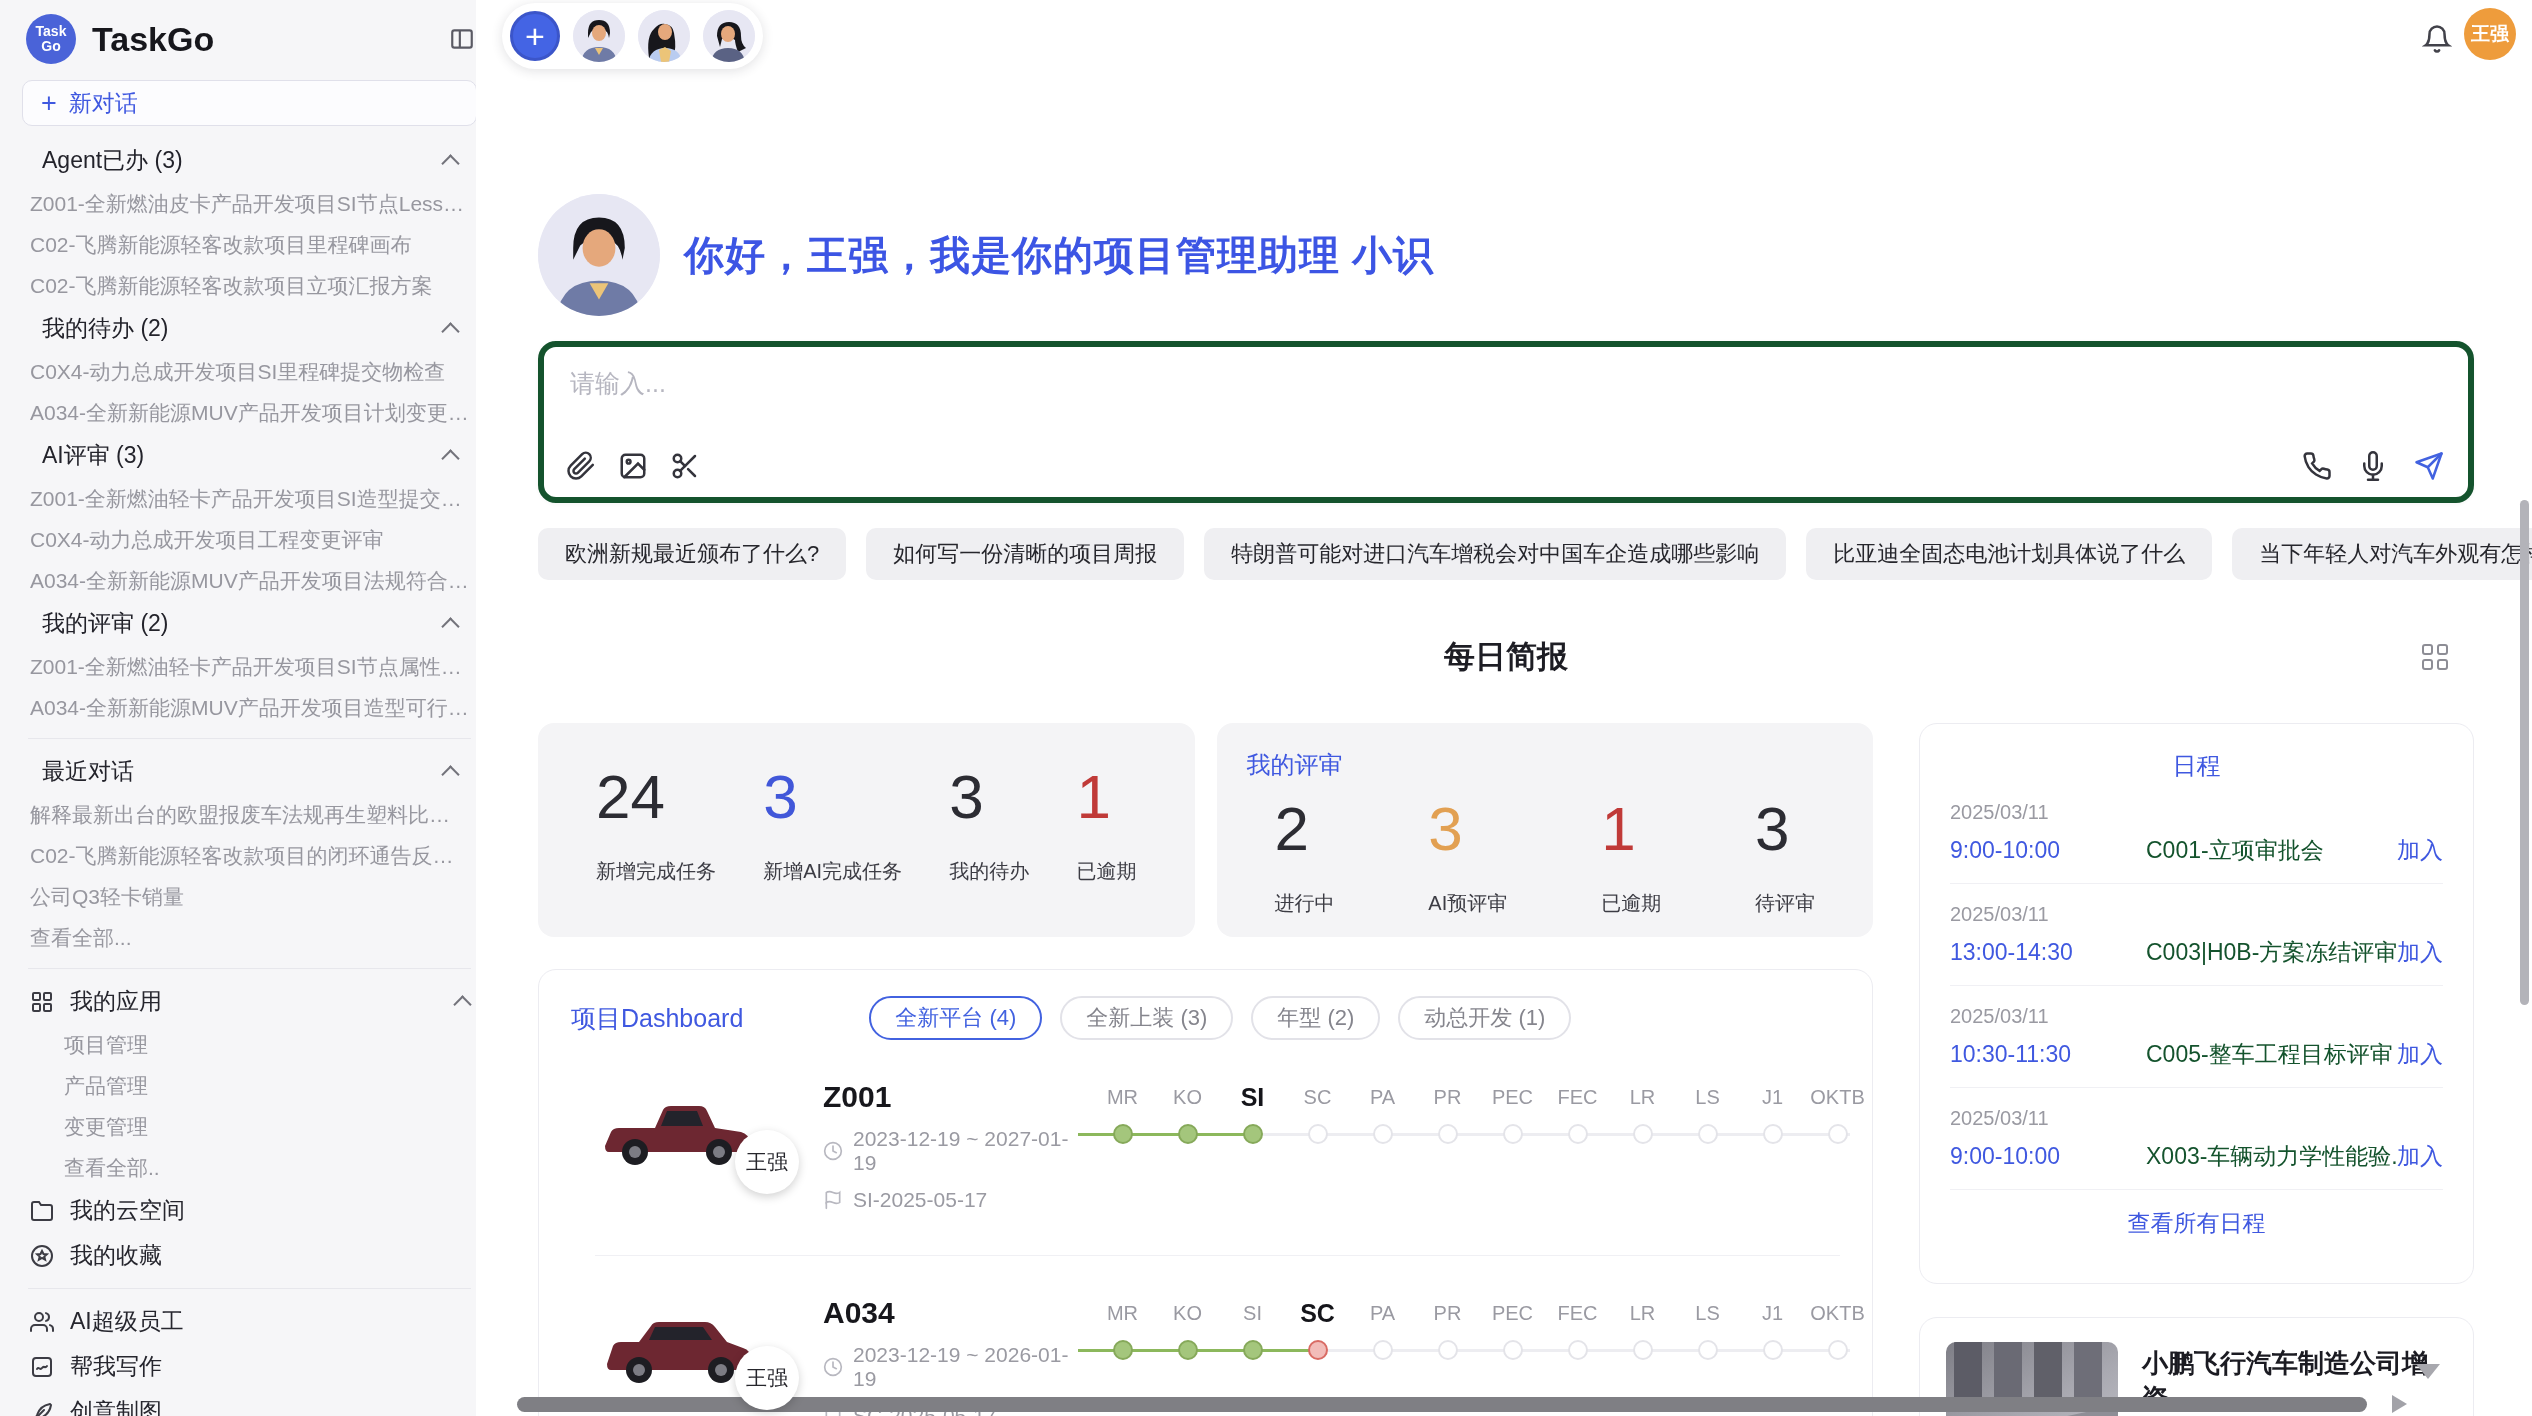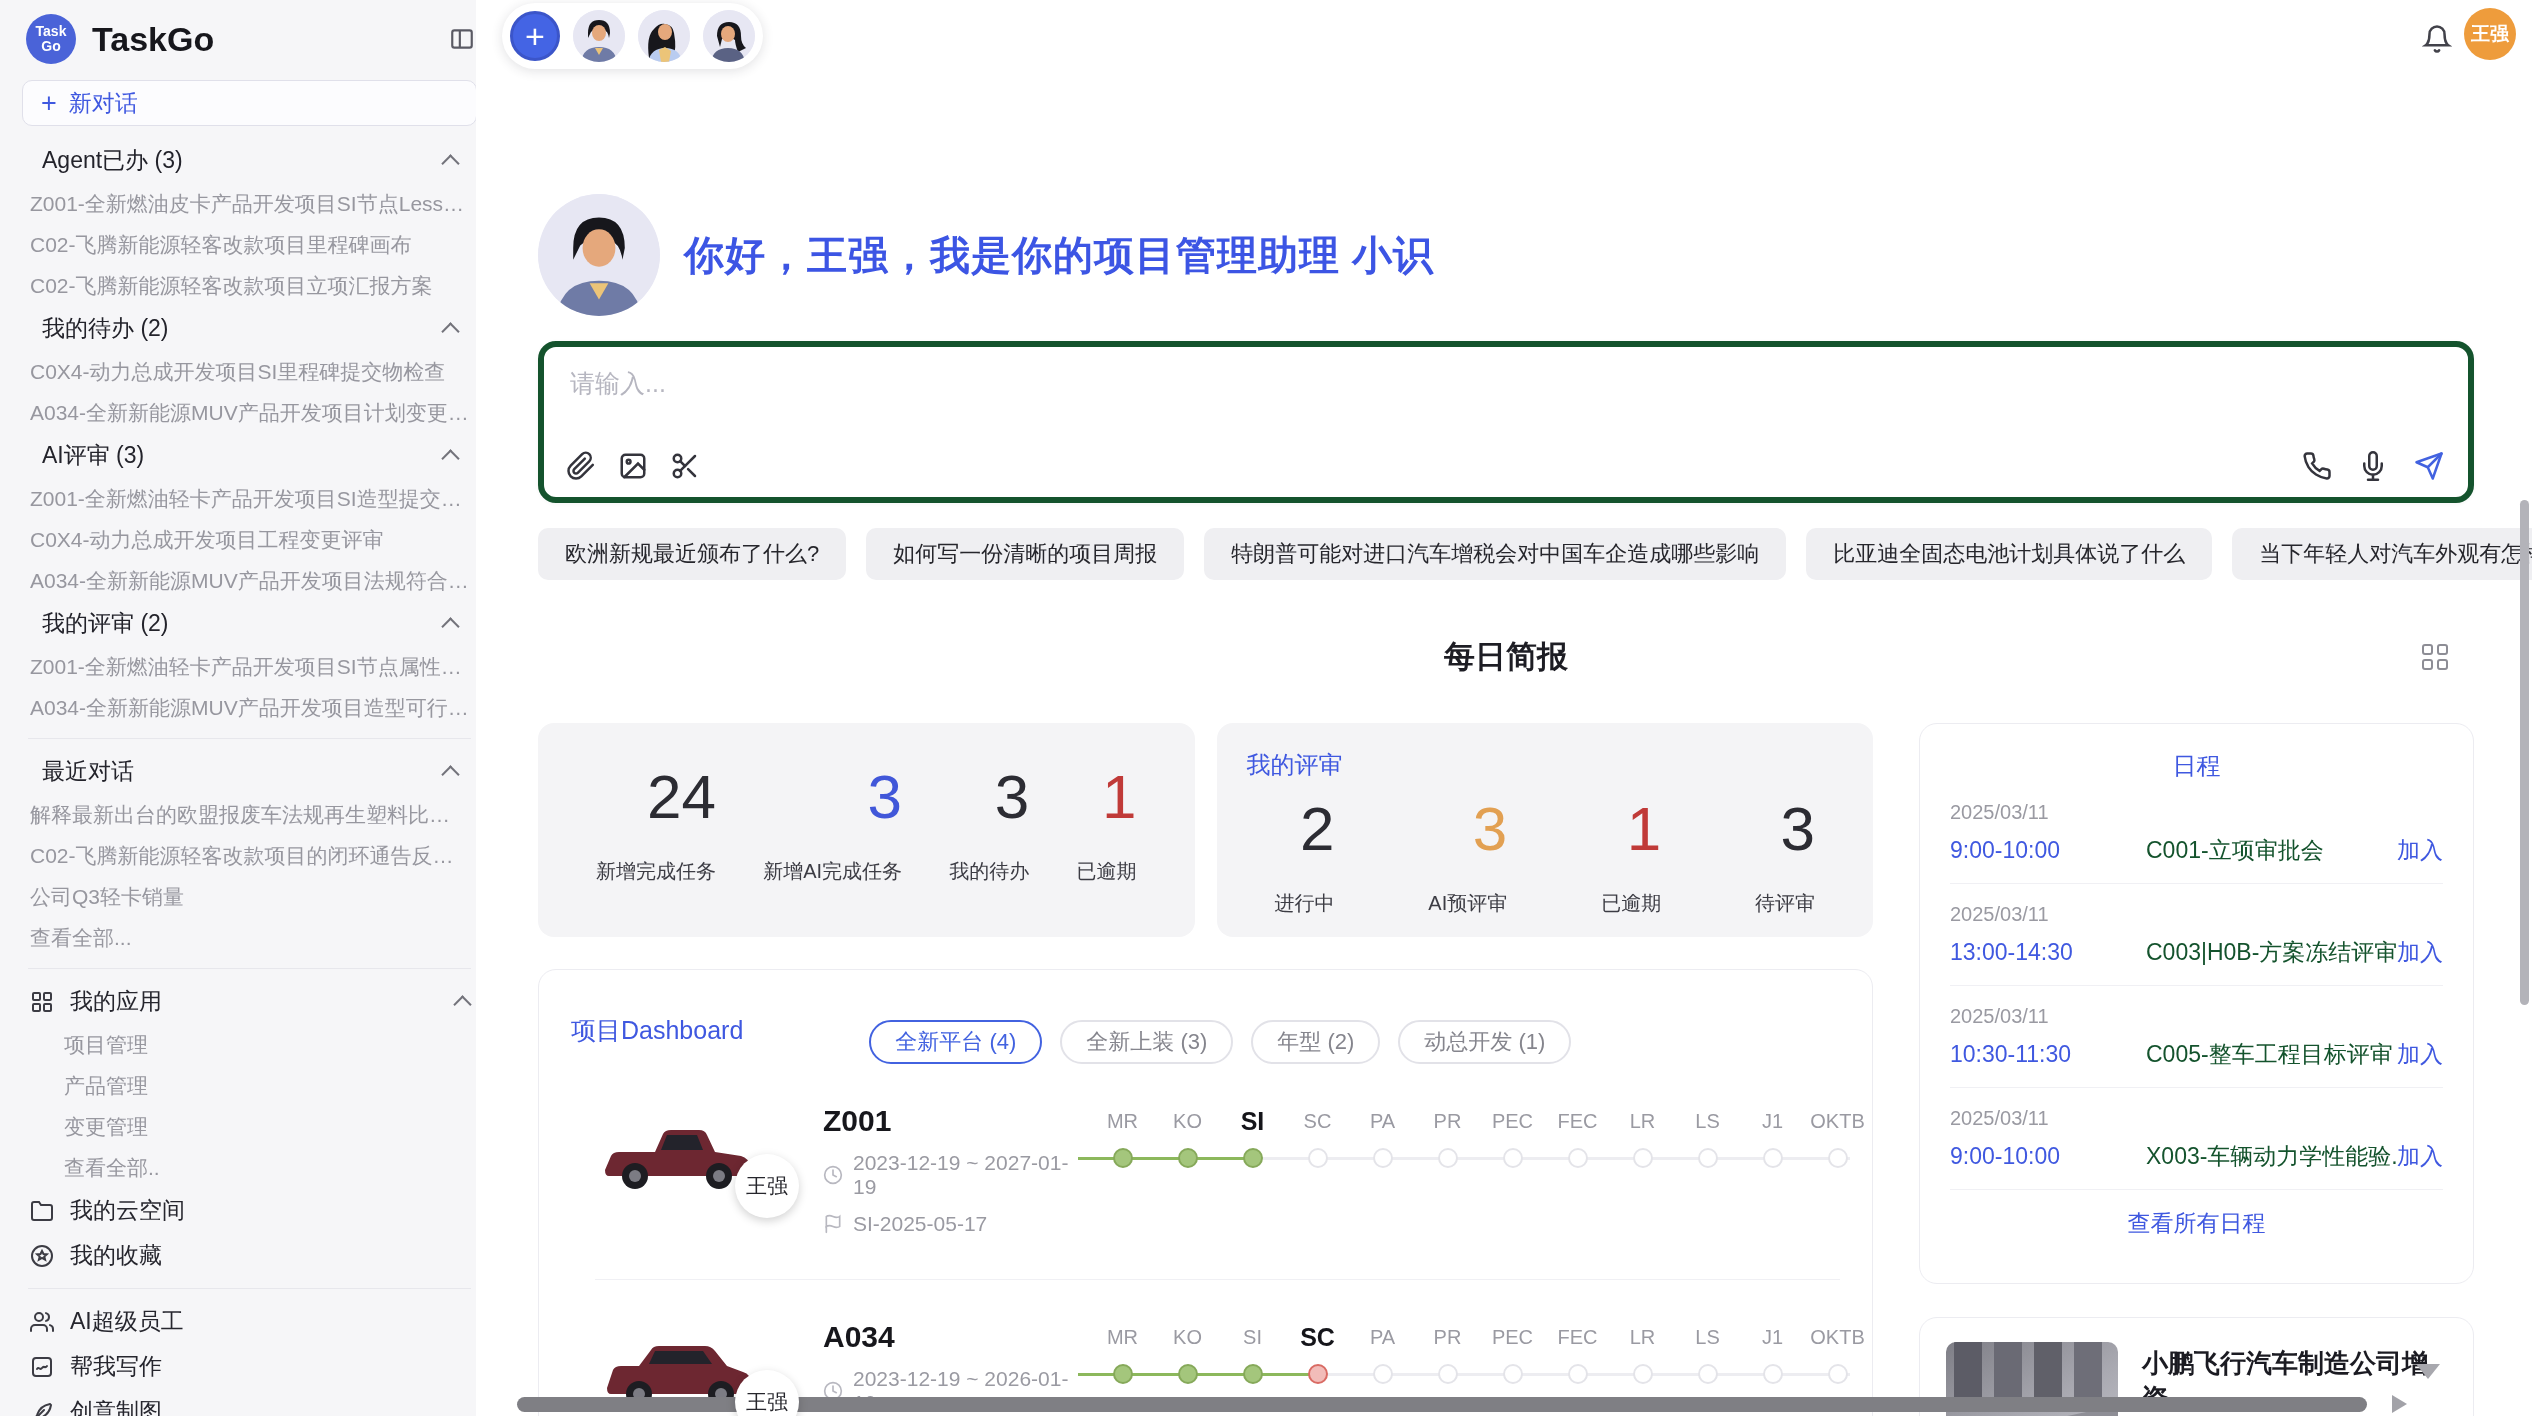--- a/index.html
+++ b/index.html
@@ -73,32 +73,32 @@
     grid-template-columns:11px 11px; grid-gap:4px; cursor:pointer; }
   .layout-icon i { width:11px; height:11px; border:2px solid #8d8d95; border-radius:3px; }
 
   .columns { position:absolute; top:723px; left:0; width:1936px; display:flex; gap:46px; }
   .col-left { width:1335px; flex:none; }
   .col-right { width:555px; flex:none; }
 
   .stats-row { display:flex; gap:22px; }
   .stat-card { flex:1; height:214px; background:#f4f4f6; border-radius:16px; padding:26px 30px; }
   .stat-title { font-size:24px; color:#3f58e0; }
-  .stat-grid { display:flex; justify-content:space-between; padding:0 28px; margin-top:12px; text-align:right; }
+  .stat-grid { display:flex; justify-content:space-between; padding:0 28px; margin-top:12px; text-align:left; }
   .stat-num { font-size:62px; color:#2c2c33; }
   .stat-num.c-blue { color:#4157d9; } .stat-num.c-red { color:#c03a38; } .stat-num.c-orange { color:#e2a052; }
   .stat-label { font-size:20px; color:#3c3c44; margin-top:26px; }
 
   .dash-card { margin-top:32px; height:640px; background:#fff; border:1px solid #ececf1;
     border-radius:18px; position:relative; }
   .dash-head { display:flex; align-items:center; padding:26px 32px 0; }
   .dash-title { font-size:25px; color:#3f58e0; font-weight:500; }
   .tabs { display:flex; gap:18px; margin-left:126px; }
   .tab { height:44px; display:flex; align-items:center; padding:0 24px; border-radius:22px;
-    border:2px solid #e2e2e8; color:#85858d; font-size:22px; background:#fff; cursor:pointer; white-space:nowrap;margin-top:24px; }
+    border:2px solid #e2e2e8; color:#85858d; font-size:22px; background:#fff; cursor:pointer; white-space:nowrap; }
   .tab.active { border-color:#4262e0; color:#4262e0; }
 
   .proj-row { position:relative; height:150px; margin:38px 32px 0 56px; display:flex; }
   .proj-row.sep { border-bottom:1px solid #f0f0f4; padding-bottom:28px; height:178px; }
   .proj-img { position:relative; width:170px; height:112px; flex:none; }
   .car-box { width:170px; height:112px; border-radius:8px; background:#fff; overflow:hidden; }
   .owner-badge { position:absolute; right:-34px; bottom:-4px; width:64px; height:64px; border-radius:50%;
     background:#fff; box-shadow:0 3px 10px rgba(0,0,0,.18); display:flex; align-items:center;
     justify-content:center; font-size:21px; color:#26262c; z-index:2; }
   .proj-info { margin-left:58px; width:260px; flex:none; padding-top:2px; }

